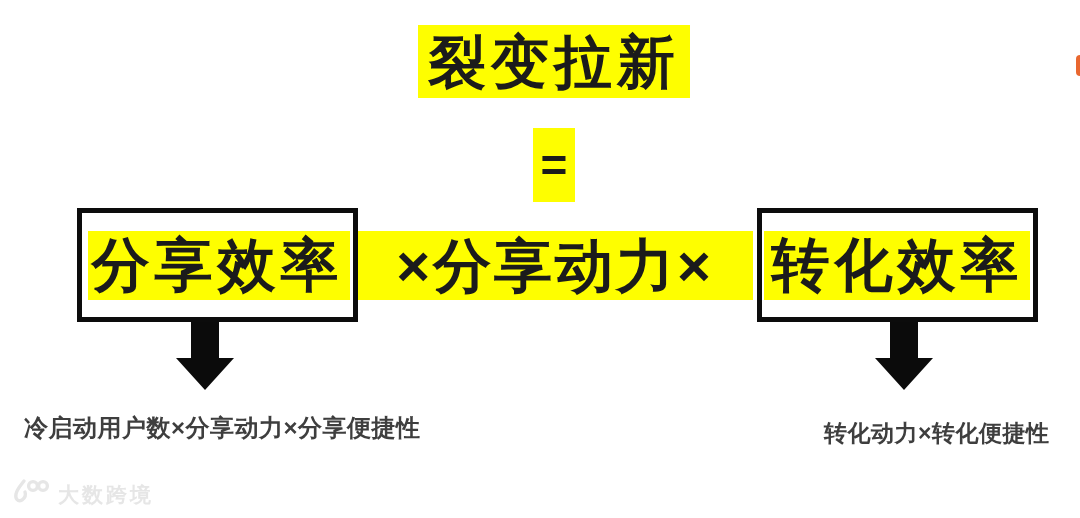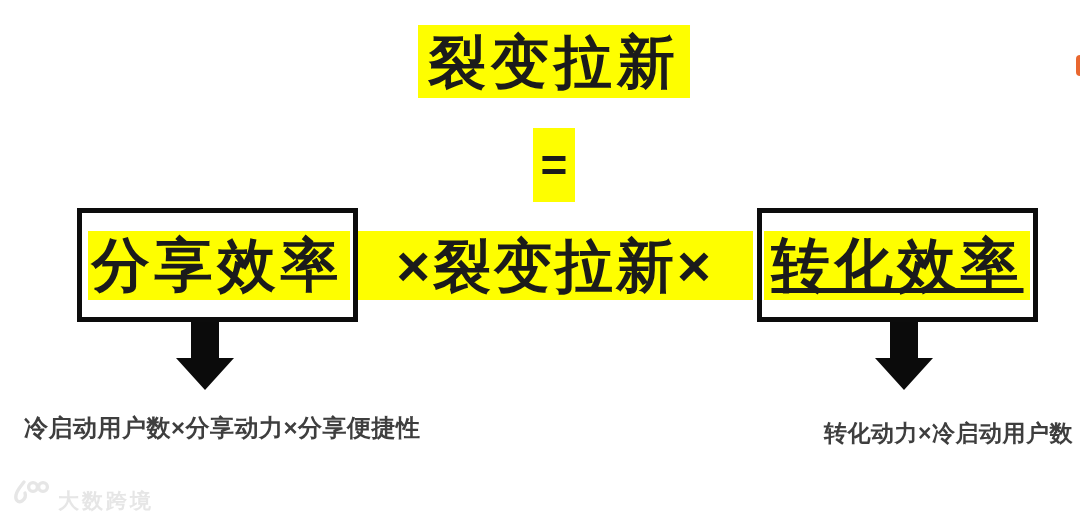--- a/index.html
+++ b/index.html
@@ -50,41 +50,41 @@
   .term-text {
     z-index: 3;
     display: flex; align-items: center; justify-content: center;
     font-weight: 700; line-height: 1; color: var(--ink, #1b1b1b);
   }
   .term-text-left  { left: 77px;  top: 208px; width: 281px; height: 114px;
                      font-size: 58px; letter-spacing: 5px; border-radius: 25px; }
   .term-text-mid   { left: 357px; top: 231px; width: 396px; height: 69px;
                      font-size: 58px; letter-spacing: 3px; }
   .term-text-right { left: 757px; top: 208px; width: 281px; height: 114px;
-                     font-size: 58px; letter-spacing: 5px; text-decoration: underline; }
+                     font-size: 58px; letter-spacing: 5px; }
 
   
   .down-arrow { top: 322px; width: 58px; height: 68px; z-index: 2; }
   .down-arrow-left  { left: 176px; }
   .down-arrow-right { left: 875px; }
   .down-arrow svg { display: block; }
   .down-arrow polygon { fill: var(--arrow, #0b0b0b); }
 
   
   .breakdown {
     font-weight: 700; line-height: 1.2; color: var(--subtext, #3e3e3e);
     white-space: nowrap;
   }
   .breakdown-left  { left: 24px;  top: 414px; font-size: 24px; letter-spacing: 0.5px; text-align: right; }
   .breakdown-right { left: 824px; top: 420px; font-size: 23px; letter-spacing: 0.5px; }
 
   
   .watermark {
     left: 10px; top: 477px; height: 34px;
-    display: flex; align-items: flex-end; gap: 6px;
+    display: flex; align-items: center; gap: 6px;
     color: var(--watermark, #e6e6e6);
   }
   .watermark-logo svg { display: block; }
   .watermark-logo path, .watermark-logo circle {
     fill: none; stroke: var(--watermark, #e6e6e6);
     stroke-width: 3.4; stroke-linecap: round;
   }
   .watermark-label {
     font-size: 21px; font-weight: 700; letter-spacing: 3px; line-height: 1;
   }
@@ -107,36 +107,36 @@
   <div class="abs hl-block equals-block">=</div>
 
   <div class="abs strip strip-left"></div>
   <div class="abs strip strip-mid"></div>
   <div class="abs strip strip-right"></div>
 
   <div class="abs term-box term-box-left"></div>
   <div class="abs term-box term-box-right"></div>
 
   <div class="abs term-text term-text-left">分享效率</div>
-  <div class="abs term-text term-text-mid">×裂变拉新×</div>
+  <div class="abs term-text term-text-mid">×分享动力×</div>
   <div class="abs term-text term-text-right">转化效率</div>
 
   <div class="abs down-arrow down-arrow-left">
     <svg width="58" height="68" viewBox="0 0 58 68">
       <polygon points="15,0 43,0 43,36 58,36 29,68 0,36 15,36"></polygon>
     </svg>
   </div>
   <div class="abs down-arrow down-arrow-right">
     <svg width="58" height="68" viewBox="0 0 58 68">
       <polygon points="15,0 43,0 43,36 58,36 29,68 0,36 15,36"></polygon>
     </svg>
   </div>
 
   <div class="abs breakdown breakdown-left">冷启动用户数×分享动力×分享便捷性</div>
-  <div class="abs breakdown breakdown-right">转化动力×冷启动用户数</div>
+  <div class="abs breakdown breakdown-right">转化动力×转化便捷性</div>
 
   <div class="abs watermark">
     <span class="watermark-logo">
       <svg width="42" height="32" viewBox="0 0 42 32">
         <path d="M14 3 C11 7, 7 11, 6 16 C5 21, 8 24, 12 22 C15 20, 16 17, 15 14"></path>
         <circle cx="23" cy="8" r="4.4"></circle>
         <circle cx="33" cy="8" r="4.4"></circle>
       </svg>
     </span>
     <span class="watermark-label">大数跨境</span>

